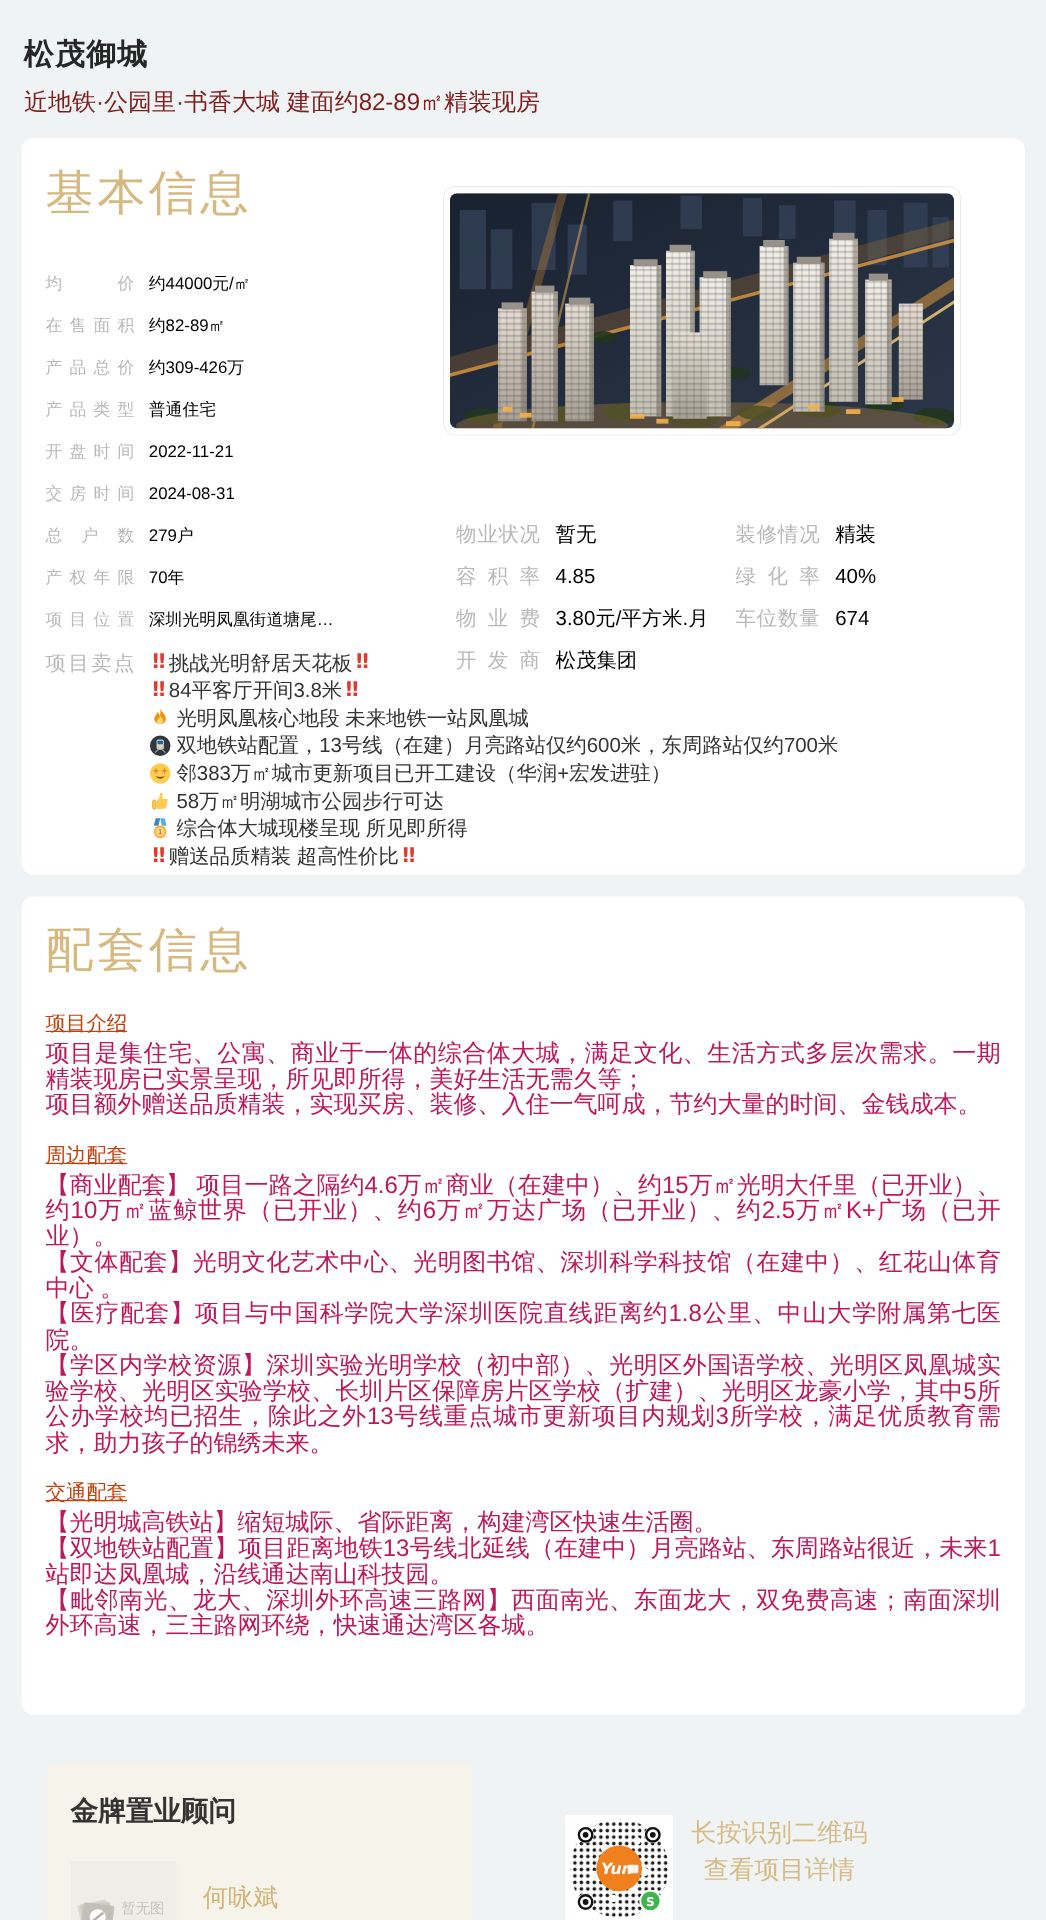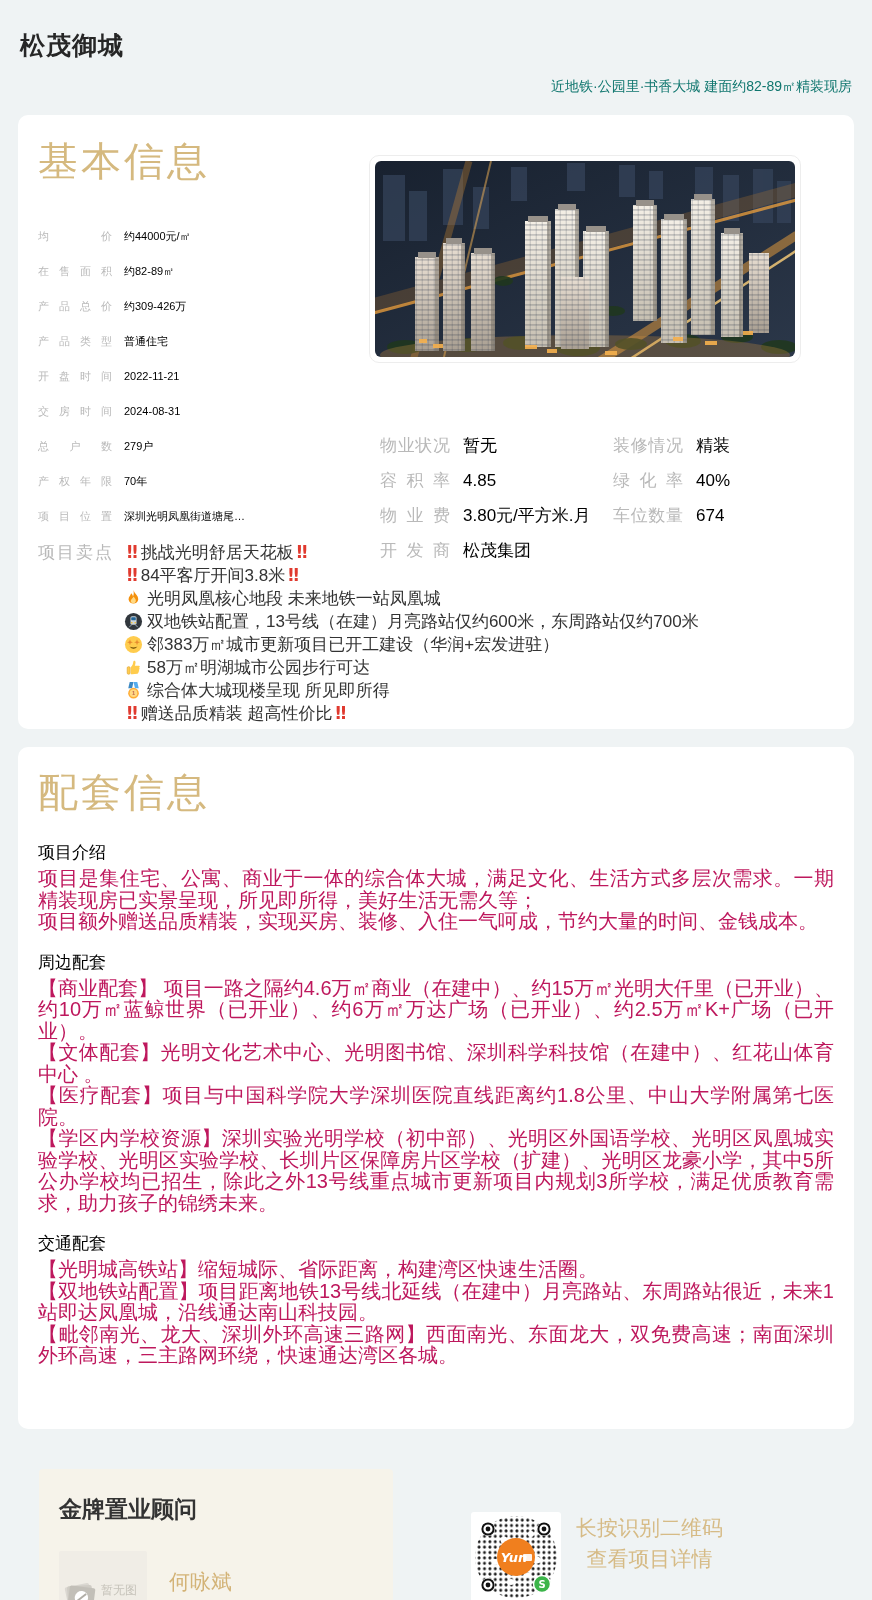--- a/index.html
+++ b/index.html
@@ -9,50 +9,50 @@
     background:#eff3f4;
     font-family:"Liberation Sans","DejaVu Sans",sans-serif;
     color:#333;
     -webkit-font-smoothing:antialiased;
   }
   .page { width:872px; height:1392px; position:relative; }
 
   
   .page-header { padding:30px 20px 0; }
   .page-title { font-size:25px; font-weight:700; color:#262626; margin:0; line-height:30px; letter-spacing:1px; }
-  .page-subtitle { margin-top:15px; font-size:14px; color:#0f766e; line-height:22px;text-align:right; }
+  .page-subtitle { margin-top:15px; font-size:20px; color:#7f1d1d; line-height:22px; }
 
   
   .card { background:#fff; border-radius:10px; margin:18px 18px 0; }
   .sec-title { font-size:40px; line-height:46px; color:#d5b97f; font-weight:500; margin:0 0 42px; letter-spacing:3px; }
 
   .card-basic { position:relative; padding:23px 20px 4px; }
 
-  .info-row { display:flex; font-size:11px; line-height:21px; margin-bottom:14px; }
+  .info-row { display:flex; font-size:14px; line-height:21px; margin-bottom:14px; }
   .info-label { color:#b9b9b9; width:74px; min-width:74px; margin-right:12px; text-align:justify; text-align-last:justify; }
   .info-value { color:#000000; white-space:nowrap; }
   .left-fields { width:330px; }
 
   .photo-frame { position:absolute; left:351px; top:40px; background:#fff; border:1px solid #ededed; border-radius:10px; padding:5px; cursor:pointer; }
   .photo-frame svg { display:block; width:420px; height:196px; border-radius:6px; }
 
   .right-fields { position:absolute; left:362px; top:320px; display:grid; grid-template-columns:233px auto; row-gap:14px; font-size:17px; line-height:21px; }
   .rf-cell { display:flex; }
   .rf-label { color:#b9b9b9; width:70px; min-width:70px; margin-right:13px; text-align:justify; text-align-last:justify; }
 
   .sell-row { display:flex; font-size:17px; }
   .sell-row .info-label { line-height:23px; }
   .sp-lines { flex:1; }
   .sp-line { display:flex; align-items:center; line-height:23px; height:23px; color:#333; white-space:nowrap; }
   .sp-icon { width:19px; height:19px; margin-right:4px; flex:none; }
   .bang { color:#e03a2f; font-weight:700; margin:0 3px; font-family:"DejaVu Sans","Liberation Sans",sans-serif; }
 
   .card-amen { padding:22px 20px 62px; }
   .card-amen .sec-title { margin-bottom:27px; }
-  .sub-head { font-size:17px; color:#000000; font-weight:400; line-height:21px; margin:0 0 5px; }
+  .sub-head { font-size:17px; color:#c2410c; font-weight:400; line-height:21px; margin:0 0 5px;text-decoration:underline; }
   .sub-head.gap { margin-top:19px; }
   .para { margin:0; font-size:20px; line-height:21.5px; color:#be185d; text-align:justify; }
 
   
   .footer { display:flex; align-items:flex-start; margin:40px 0 0 39px; }
   .agent-panel { width:354px; background:#f6f3ea; border-radius:4px; padding:16px 20px 30px; }
   .agent-heading { font-size:23px; font-weight:700; color:#333; margin:10px 0 0; line-height:28px; }
   .agent-body { display:flex; align-items:center; margin-top:28px; }
   .avatar-box { width:88px; height:92px; background:#f0ede6; border-radius:2px; display:flex; flex-direction:row; align-items:center; justify-content:center; }
   .avatar-label { font-size:12px; color:#c6c3ba; margin-top:5px; }

